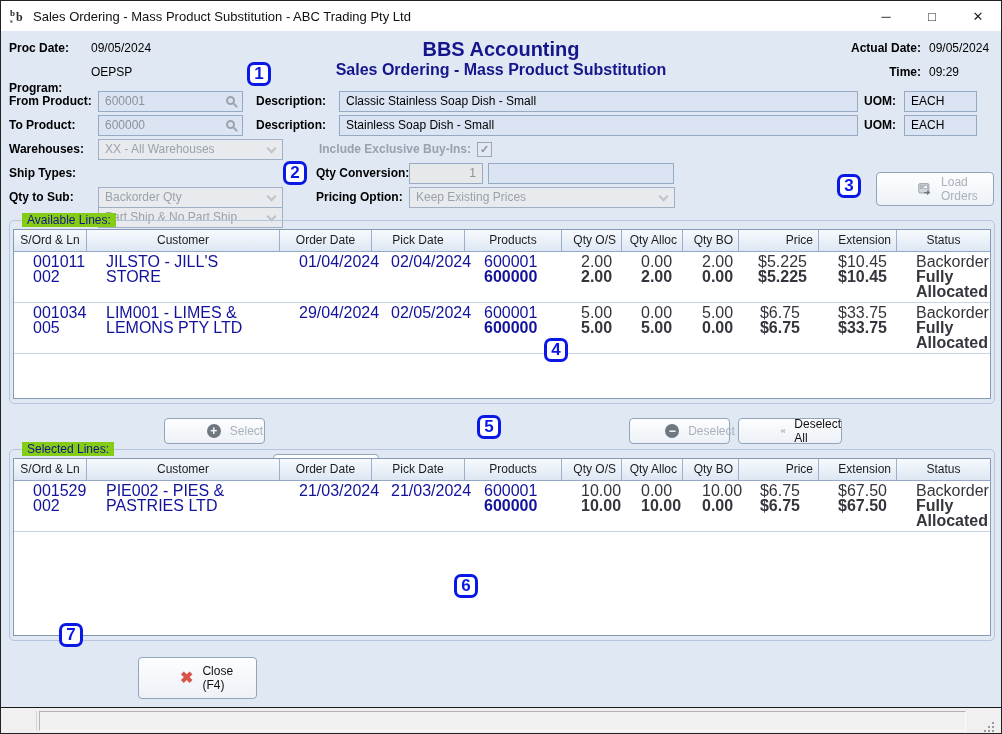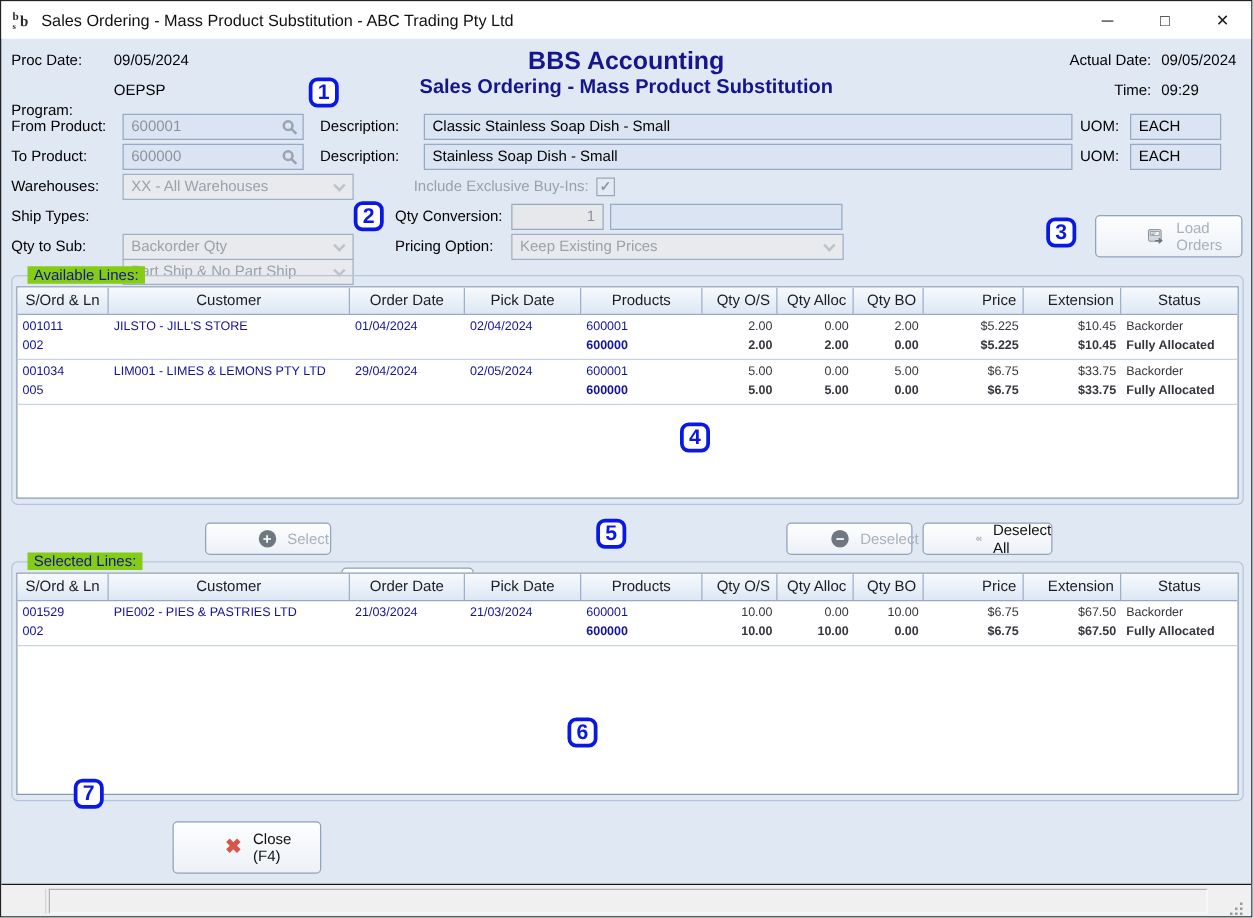--- a/index.html
+++ b/index.html
@@ -10,21 +10,21 @@
   
   .titlebar { position:absolute; left:0; top:0; width:100%; height:30px; background:#fff;
               display:flex; align-items:center; }
   .titlebar-title { font-size:13px; color:#111; margin-left:6px; }
   .app-icon { width:18px; height:18px; margin-left:8px; flex:0 0 auto; }
   .win-controls { position:absolute; right:0; top:0; height:30px; display:flex; }
   .win-btn { width:46px; height:30px; display:flex; align-items:center; justify-content:center;
              font-size:13px; color:#222; }
 
   
-  .lbl { position:absolute; font-size:12px; font-weight:normal; color:#000; line-height:21px; white-space:nowrap; }
+  .lbl { position:absolute; font-size:12px; font-weight:bold; color:#000; line-height:21px; white-space:nowrap; }
   .val { position:absolute; font-size:12px; color:#000; line-height:21px; white-space:nowrap; }
   .lbl.gray { color:#98a2ae; }
   .inp { position:absolute; height:21px; background:#dae4f2; border:1px solid #97aac4;
          font-size:12px; line-height:19px; padding:0 6px; color:#000; white-space:nowrap; overflow:hidden; }
   .inp.gray-text { color:#8b939d; }
   .inp.qty { background:#e7e8e9; text-align:right; color:#8b939d; }
   .dd { position:absolute; height:21px; background:#e8eaed; border:1px solid #9fb0c6;
         font-size:12px; line-height:19px; padding:0 20px 0 6px; color:#9aa2ab; white-space:nowrap; overflow:hidden; }
   .chev { position:absolute; right:7px; top:5px; width:7px; height:7px;
           border-right:2px solid #bcc3cb; border-bottom:2px solid #bcc3cb; transform:rotate(45deg); }
@@ -48,21 +48,21 @@
                  color:#15158c; font-size:12px; white-space:nowrap; }
   .tbl { position:absolute; background:#fff; border:1px solid #8699b2; overflow:hidden; }
   .thead { display:grid; grid-template-columns:73px 193px 92px 93px 97px 60px 61px 56px 80px 78px minmax(0,1fr);
            height:22px; background:linear-gradient(#f7fafd,#dde7f3); border-bottom:1px solid #95a9c6; }
   .hc { font-size:12px; color:#1c1c22; line-height:21px; padding:0 5px;
         border-right:1px solid #9dafc9; white-space:nowrap; overflow:hidden;text-align:center; }
   .hc:last-child { border-right:none; }
   .hc.num { text-align:right; }
   .trow { display:grid; grid-template-columns:73px 193px 92px 93px 97px 60px 61px 56px 80px 78px minmax(0,1fr);
           border-bottom:1px solid #c6d4e6; padding:2px 0 3px; }
-  .cell { padding:0 4px; font-size:10px; line-height:15px; }
+  .cell { padding:0 19px; font-size:16px; line-height:15px; }
   .cell.navy { color:#12129b; }
   .cell.dark { color:#35353e; }
   .cell.num { text-align:right; }
   .l2 { font-weight:bold; }
 
   
   .btn { position:absolute; display:flex; align-items:center; justify-content:center; gap:9px;
          background:linear-gradient(#fdfeff,#edf1f6); border:1px solid #92a4ba; border-radius:4px;
          font-size:12px; color:#111;padding-left:41px; }
   .btn.disabled { color:#a9b1bc; }

